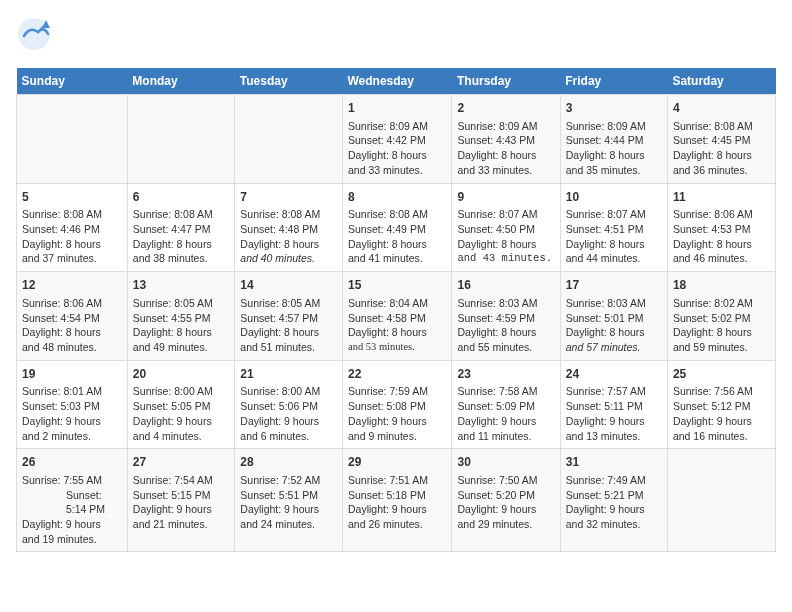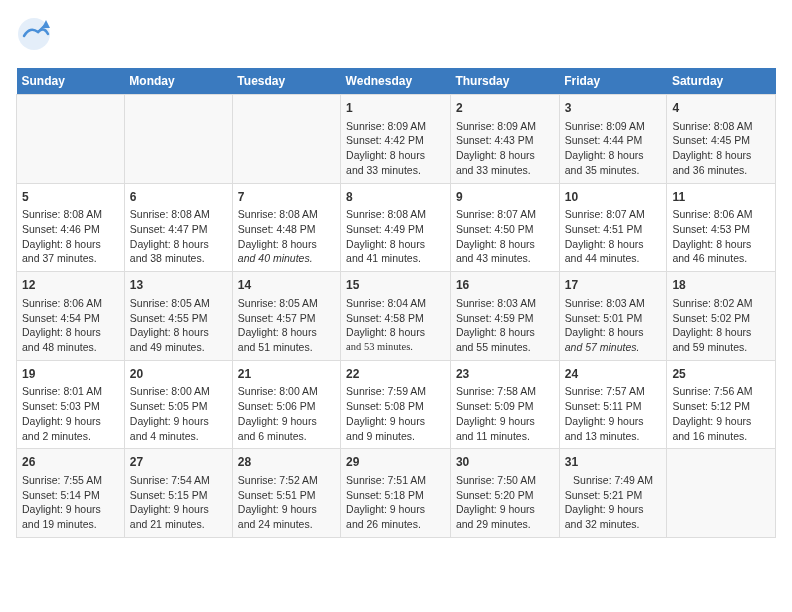--- a/index.html
+++ b/index.html
@@ -188,21 +188,21 @@
           <span style="display: block;">Sunrise: 8:08 AM</span>
           <span style="display: block;">Sunset: 4:49 PM</span>
           <span style="display: block;">Daylight: 8 hours</span>
           <span style="display: block;">and 41 minutes.</span>
         </td>
         <td>
           <span class="day-num">9</span>
           <span style="display: block;">Sunrise: 8:07 AM</span>
           <span style="display: block;">Sunset: 4:50 PM</span>
           <span style="display: block;">Daylight: 8 hours</span>
-          <span style="display: block;">and 43 minutes.</span>
+          <span style="display: block; font-family: Liberation Mono, monospace;">and 43 minutes.</span>
         </td>
         <td>
           <span class="day-num">10</span>
           <span style="display: block;">Sunrise: 8:07 AM</span>
           <span style="display: block;">Sunset: 4:51 PM</span>
           <span style="display: block;">Daylight: 8 hours</span>
           <span style="display: block;">and 44 minutes.</span>
         </td>
         <td>
           <span class="day-num">11</span>
@@ -311,21 +311,21 @@
           <span style="display: block;">Sunrise: 7:56 AM</span>
           <span style="display: block;">Sunset: 5:12 PM</span>
           <span style="display: block;">Daylight: 9 hours</span>
           <span style="display: block;">and 16 minutes.</span>
         </td>
       </tr>
       <tr>
         <td>
           <span class="day-num">26</span>
           <span style="display: block;">Sunrise: 7:55 AM</span>
-          <span style="display: block;">Sunset: 5:14 PM</span>
+          <span style="display: block; margin-left: 44px;">Sunset: 5:14 PM</span>
           <span style="display: block;">Daylight: 9 hours</span>
           <span style="display: block;">and 19 minutes.</span>
         </td>
         <td>
           <span class="day-num">27</span>
           <span style="display: block;">Sunrise: 7:54 AM</span>
           <span style="display: block;">Sunset: 5:15 PM</span>
           <span style="display: block;">Daylight: 9 hours</span>
           <span style="display: block;">and 21 minutes.</span>
         </td>
@@ -345,21 +345,21 @@
         </td>
         <td>
           <span class="day-num">30</span>
           <span style="display: block;">Sunrise: 7:50 AM</span>
           <span style="display: block;">Sunset: 5:20 PM</span>
           <span style="display: block;">Daylight: 9 hours</span>
           <span style="display: block;">and 29 minutes.</span>
         </td>
         <td>
           <span class="day-num">31</span>
-          <span style="display: block; text-align: center;">Sunrise: 7:49 AM</span>
+          <span style="display: block;">Sunrise: 7:49 AM</span>
           <span style="display: block;">Sunset: 5:21 PM</span>
           <span style="display: block;">Daylight: 9 hours</span>
           <span style="display: block;">and 32 minutes.</span>
         </td>
         <td></td>
       </tr>
     </tbody>
 </table>
 
 </body></html>

